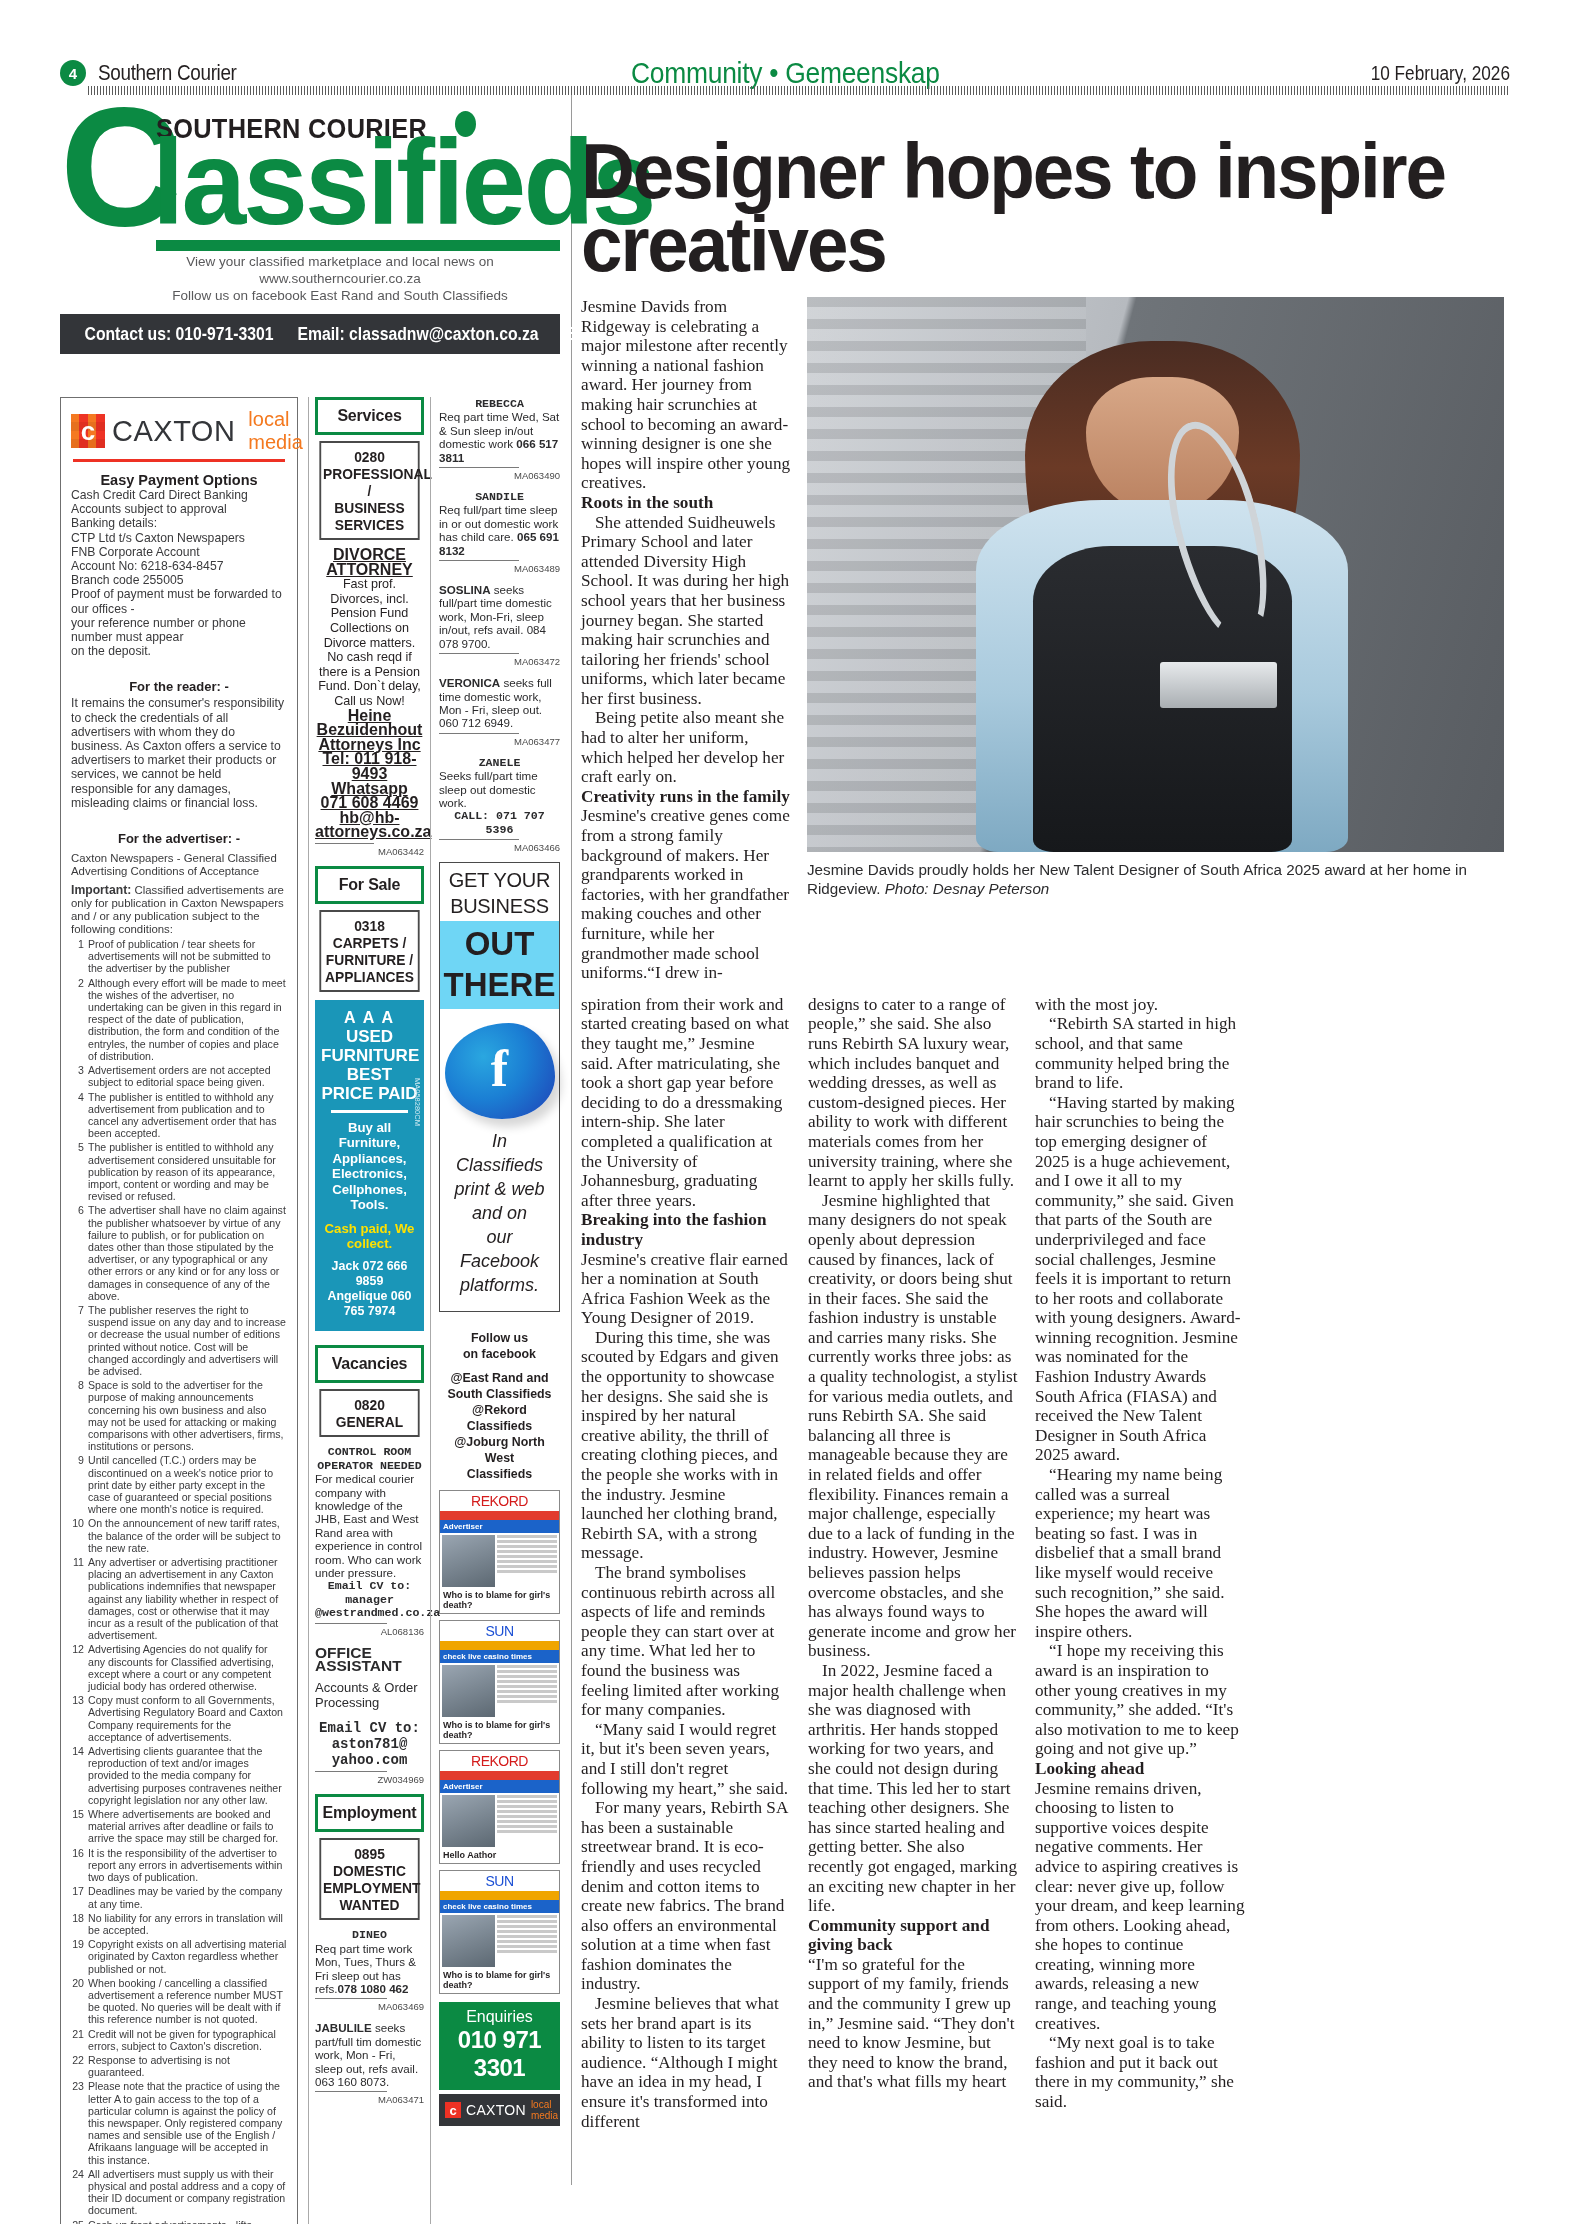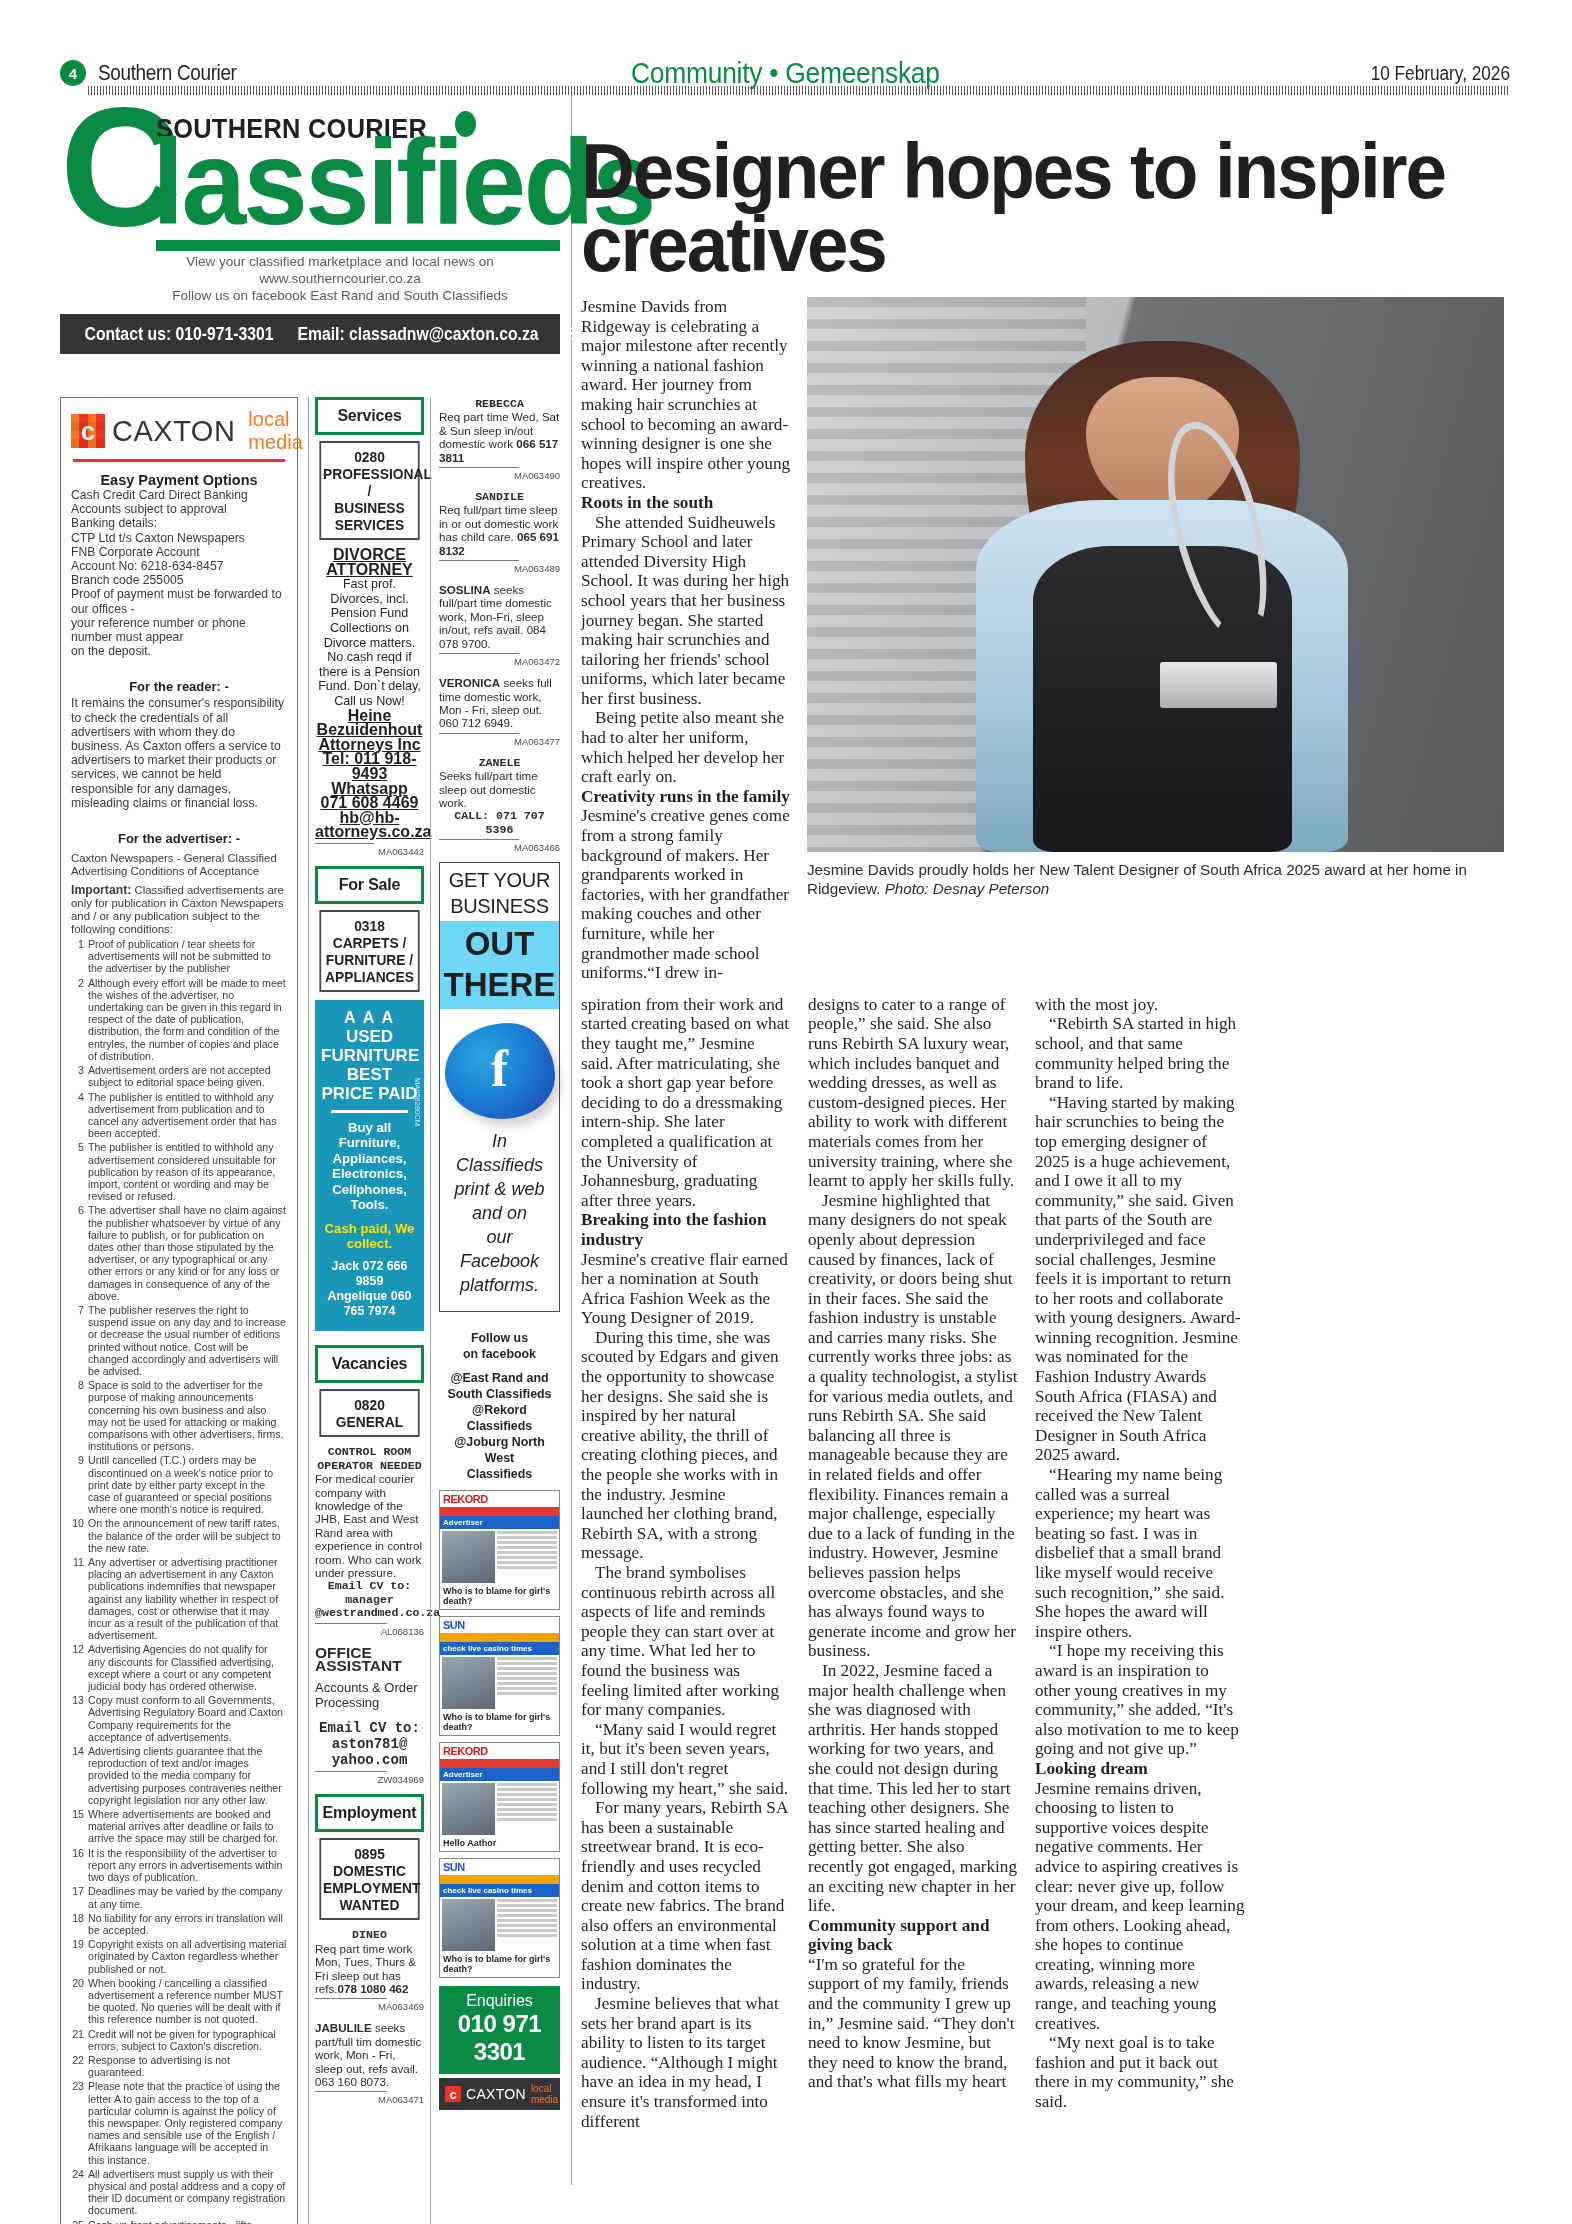--- a/index.html
+++ b/index.html
@@ -201,21 +201,21 @@
   
   .follow { text-align: center; font-size: 12.4px; line-height: 16px; font-weight: bold; }
 
   
   .thumbs { margin-top: 8px; }
   .thumb {
     border: 1px solid #888; margin-bottom: 6px; position: relative;
     background: #fff; overflow: hidden;
   }
   .thumb .mast {
-    font-weight: bold; font-size: 11px; padding: 2px 3px; letter-spacing: -0.5px;
+    font-weight: normal; font-size: 14px; padding: 2px 3px; letter-spacing: -0.5px; text-align: center;
   }
   .thumb .mast.red { color:#d41b1b; }
   .thumb .mast.blue { color:#1b4fd4; }
   .thumb .strip { height: 9px; background: #e23b2e; }
   .thumb .strip.b { background:#f0a500; }
   .thumb .row { display:flex; gap:2px; padding:2px; }
   .thumb .photo { background: linear-gradient(160deg,#9aa6b2,#5c6872); flex:0 0 46%; height:52px; }
   .thumb .lines { flex:1; display:flex; flex-direction:column; gap:2px; }
   .thumb .lines i { display:block; height:3px; background:#c9c9c9; }
   .thumb .hl { font-weight:bold; font-size:9px; line-height:10px; padding:1px 3px 3px; }
@@ -789,20 +789,20 @@
           <p class="ind">In 2022, Jesmine faced a major health challenge when she was diagnosed with arthritis. Her hands stopped working for two years, and she could not design during that time. This led her to start teaching other designers. She has since started healing and getting better. She also recently got engaged, marking an exciting new chapter in her life.</p>
           <p class="sub-h">Community support and giving back</p>
           <p>“I'm so grateful for the support of my family, friends and the community I grew up in,” Jesmine said. “They don't need to know Jesmine, but they need to know the brand, and that's what fills my heart</p>
         </div>
       <div class="col" id="art-col-4">
           <p>with the most joy.</p>
           <p class="ind">“Rebirth SA started in high school, and that same community helped bring the brand to life.</p>
           <p class="ind">“Having started by making hair scrunchies to being the top emerging designer of 2025 is a huge achievement, and I owe it all to my community,” she said. Given that parts of the South are underprivileged and face social challenges, Jesmine feels it is important to return to her roots and collaborate with young designers. Award-winning recognition. Jesmine was nominated for the Fashion Industry Awards South Africa (FIASA) and received the New Talent Designer in South Africa 2025 award.</p>
           <p class="ind">“Hearing my name being called was a surreal experience; my heart was beating so fast. I was in disbelief that a small brand like myself would receive such recognition,” she said. She hopes the award will inspire others.</p>
           <p class="ind">“I hope my receiving this award is an inspiration to other young creatives in my community,” she added. “It's also motivation to me to keep going and not give up.”</p>
-          <p class="sub-h">Looking dream</p>
+          <p class="sub-h">Looking ahead</p>
           <p>Jesmine remains driven, choosing to listen to supportive voices despite negative comments. Her advice to aspiring creatives is clear: never give up, follow your dream, and keep learning from others. Looking ahead, she hopes to continue creating, winning more awards, releasing a new range, and teaching young creatives.</p>
           <p class="ind">“My next goal is to take fashion and put it back out there in my community,” she said.</p>
         </div>
     </div>
   </div>
 
 </div>
 
 </body></html>

